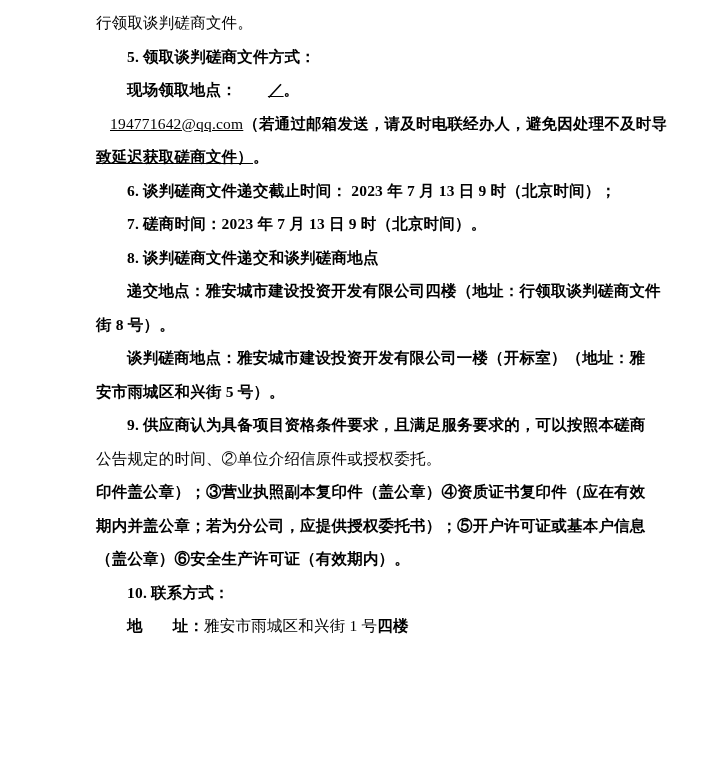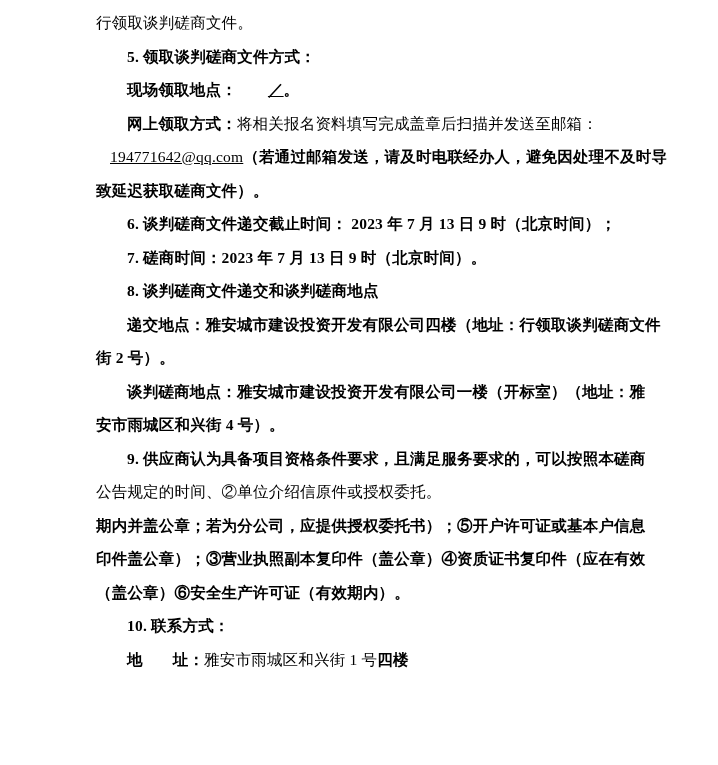--- a/index.html
+++ b/index.html
@@ -29,20 +29,21 @@
     text-align: justify;
     letter-spacing: 0.2px;
   }
   .indent {
     text-indent: 31px;
   }
   .bold {
     font-weight: bold;
   }
   .u {
+    text-decoration: underline;
   }
   .ul-space {
     display: inline-block;
     text-decoration: underline;
     min-width: 44px;
   }
   .link {
     text-decoration: underline;
     margin-left: 14px;
   }
@@ -60,23 +61,20 @@
   </p>
 
   <p class="indent bold">
     <span>5. 领取谈判磋商文件方式：</span>
   </p>
 
   <p class="indent">
     <span class="bold">现场领取地点：</span><span class="ul-space bold"> ／ </span><span class="bold">。</span>
   </p>
 
-  <p class="indent">
-    <span class="bold">网上领取方式：</span><span>将相关报名资料填写完成盖章后扫描并发送至邮箱：</span>
-  </p>
 
   <p>
     <span class="link">194771642@qq.com</span><span class="bold">（若通过邮箱发送，请及时电联经办人，避免因处理不及时导</span>
   </p>
 
   <p>
     <span class="bold u">致延迟获取磋商文件）</span><span class="bold">。</span>
   </p>
 
   <p class="indent bold">
@@ -89,47 +87,47 @@
 
   <p class="indent bold">
     <span>8. 谈判磋商文件递交和谈判磋商地点</span>
   </p>
 
   <p class="indent bold">
     <span>递交地点：雅安城市建设投资开发有限公司四楼（地址：行领取谈判磋商文件</span>
   </p>
 
   <p class="bold">
-    <span>街 2 号）。</span>
+    <span>街 8 号）。</span>
   </p>
 
   <p class="indent bold">
     <span>谈判磋商地点：雅安城市建设投资开发有限公司一楼（开标室）（地址：雅</span>
   </p>
 
   <p class="bold">
-    <span>安市雨城区和兴街 4 号）。</span>
+    <span>安市雨城区和兴街 5 号）。</span>
   </p>
 
   <p class="indent">
     <span class="bold">9. 供应商认为具备项目资格条件要求，且满足服务要求的，可以按照本磋商</span>
   </p>
 
   <p>
     <span>公告规定的时间、②单位介绍信原件或授权委托。</span>
   </p>
 
 
 
   <p class="bold">
-    <span>期内并盖公章；若为分公司，应提供授权委托书）；⑤开户许可证或基本户信息</span>
+    <span>印件盖公章）；③营业执照副本复印件（盖公章）④资质证书复印件（应在有效</span>
   </p>
 
   <p class="bold">
-    <span>印件盖公章）；③营业执照副本复印件（盖公章）④资质证书复印件（应在有效</span>
+    <span>期内并盖公章；若为分公司，应提供授权委托书）；⑤开户许可证或基本户信息</span>
   </p>
 
   <p class="bold">
     <span>（盖公章）⑥安全生产许可证（有效期内）。</span>
   </p>
 
   <p class="indent bold">
     <span>10. 联系方式：</span>
   </p>
 

